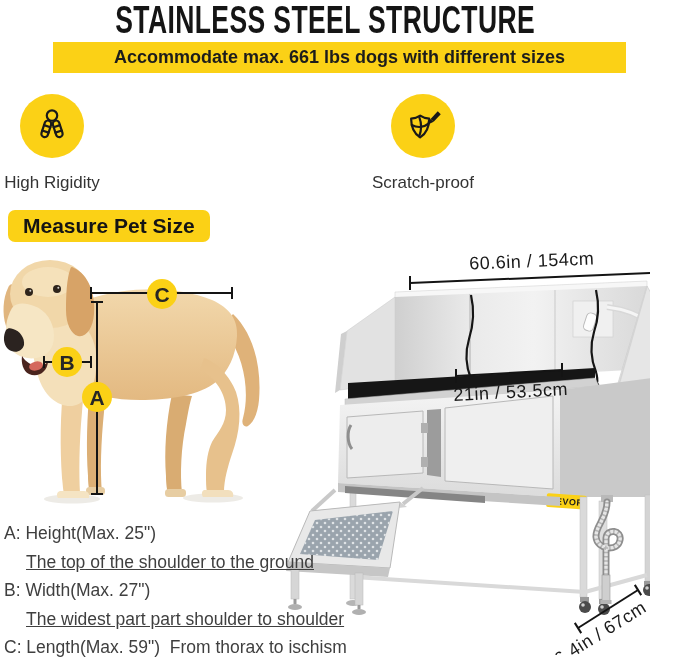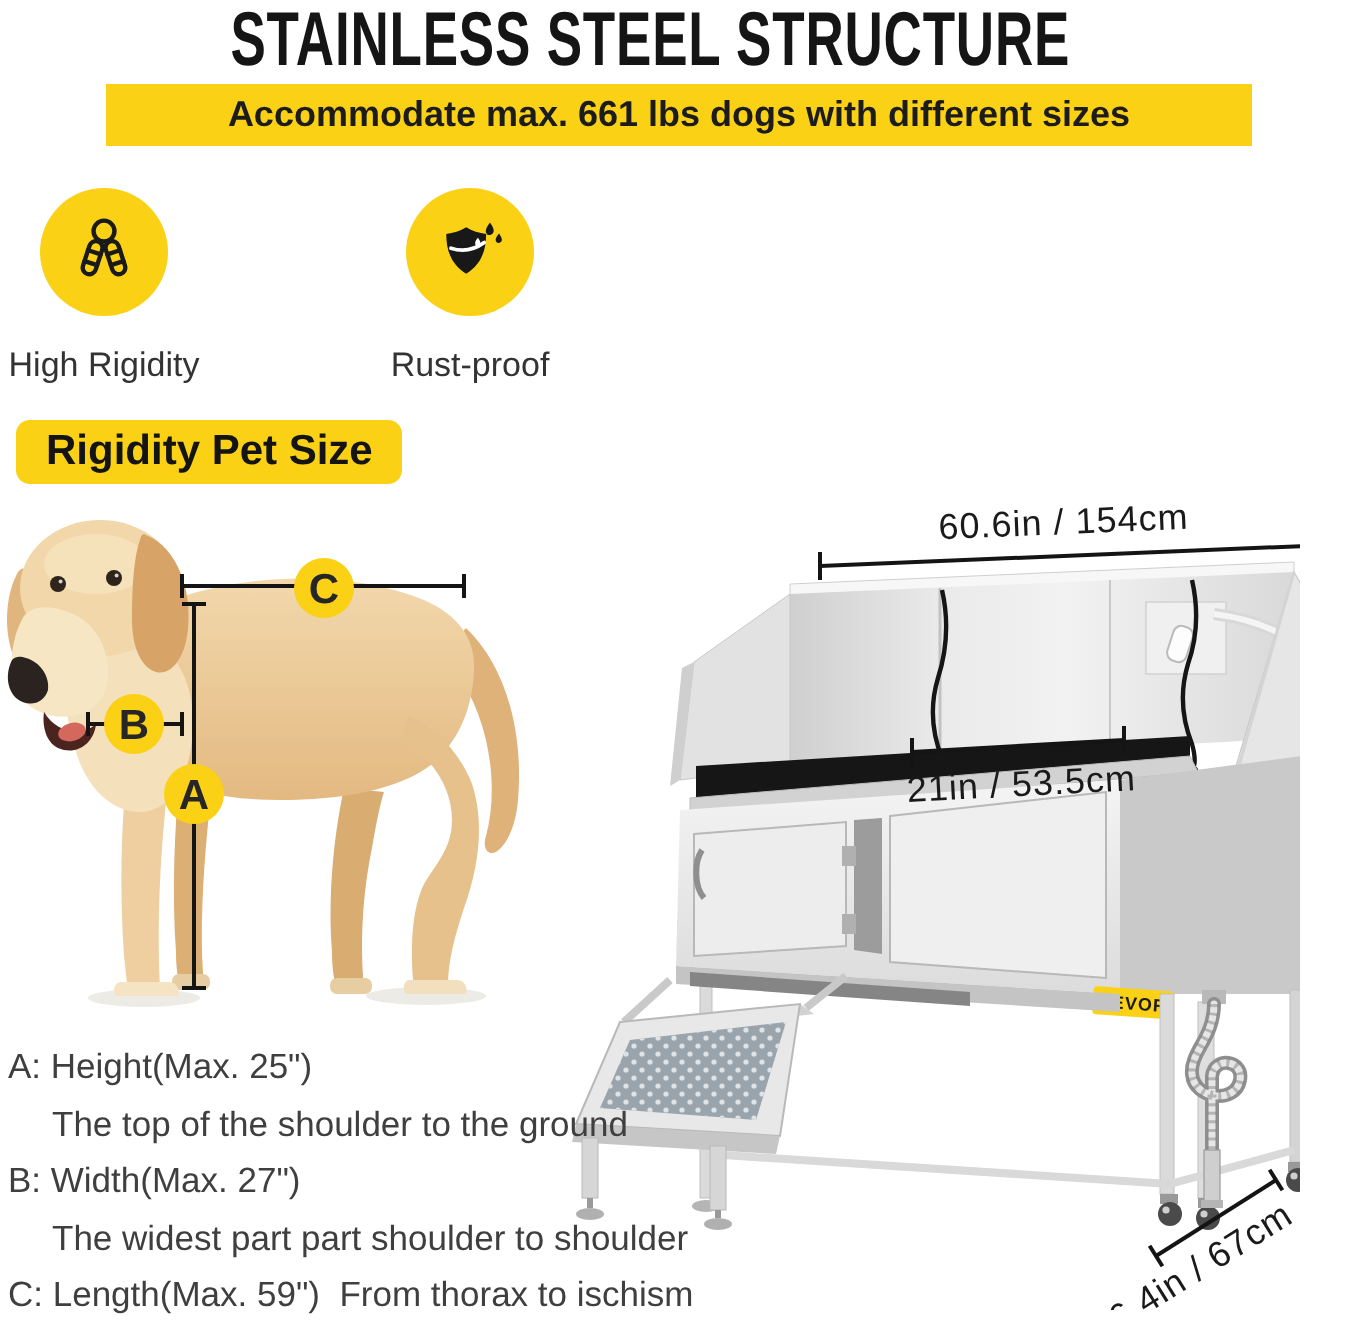--- a/index.html
+++ b/index.html
@@ -12,21 +12,21 @@
   .banner{position:absolute;left:53px;top:42px;width:573px;height:31px;background:var(--accent);
           display:flex;align-items:center;justify-content:center;font-size:18px;font-weight:bold;color:#1c1c1c;}
   .feature{position:absolute;top:94px;width:150px;display:flex;flex-direction:column;align-items:center;}
   .feature-circle{width:64px;height:64px;border-radius:50%;background:var(--accent);
           display:flex;align-items:center;justify-content:center;}
   .feature-label{margin-top:15px;font-size:17px;color:#333;white-space:nowrap;}
   .f1{left:-23px}.f2{left:160px}.f3{left:348px}.f4{left:528px}
   .measure-badge{position:absolute;left:8px;top:210px;background:var(--accent);border-radius:7px;
           padding:4px 15px;font-size:21px;font-weight:bold;color:#141414;}
   .size-guide{position:absolute;left:4px;top:519px;width:345px;font-size:17.5px;color:#3f3f3f;line-height:28.5px;}
-  .size-guide .desc{padding-left:22px;}
+  .size-guide .desc{padding-left:22px;text-decoration:underline;}
   .size-guide .c-line{white-space:pre-wrap;}
   .dog-svg{position:absolute;left:0;top:252px;}
   .tub-svg{position:absolute;left:255px;top:245px;}
   svg text.dim{font-family:"Liberation Sans",sans-serif;font-size:18px;fill:#1a1a1a;letter-spacing:.5px;}
   svg text.marker{font-family:"Liberation Sans",sans-serif;font-size:21px;font-weight:bold;fill:#262626;}
   svg .dimline{stroke:#141414;stroke-width:2;}
   .ic{stroke:#1a1a1a;stroke-width:2.3;fill:none;stroke-linecap:round;stroke-linejoin:round;}
 </style>
 </head>
 <body>
@@ -51,36 +51,36 @@
         <g class="ic" transform="rotate(-18 26 23)">
           <rect x="22.5" y="14" width="7" height="18" rx="3.5"></rect>
           <line x1="22.5" y1="20" x2="29.5" y2="20"></line>
             <line x1="22.5" y1="26" x2="29.5" y2="26"></line>
         </g>
       </svg>
     </div>
     <div class="feature-label">High Rigidity</div>
   </div>
 
-  <div class="feature f2">
+
+  <div class="feature f3">
     <div class="feature-circle">
       <svg width="38" height="38" viewBox="0 0 40 40">
-        <path d="M18,7 C21,9 25,10 28.5,10.5 C28.5,19 26,26.5 18,31.5 C10,26.5 7.5,19 7.5,10.5 C11,10 15,9 18,7 Z" fill="#181818"></path>
-        <path d="M10,18 C16,20 22,19 27.5,15" stroke="#fff" stroke-width="2" fill="none" stroke-linecap="round"></path>
-        <path d="M30.5,4.5 C32.3,7 33.2,9 31.8,10.4 C30.4,11.8 28.4,11 28.3,9.2 C28.2,7.7 29.4,6 30.5,4.5 Z" fill="#181818"></path>
-        <path d="M35.3,10.2 C36.7,12.2 37.3,13.7 36.2,14.8 C35.1,15.8 33.6,15.2 33.5,13.7 C33.4,12.5 34.4,11.3 35.3,10.2 Z" fill="#181818"></path>
-        <path d="M24.2,12.5 C25.4,14.2 25.9,15.5 25,16.4 C24.1,17.3 22.8,16.8 22.7,15.5 C22.6,14.5 23.4,13.4 24.2,12.5 Z" fill="#fff"></path>
+        <path class="ic" d="M17,9 C20,11 23.5,12 26.5,12.3 C26.5,20 24,27.5 17,32 C10,27.5 7.5,20 7.5,12.3 C10.5,12 14,11 17,9 Z"></path>
+        <path class="ic" d="M16,10.5 C18.5,17 18.5,24.5 16,31"></path>
+        <path class="ic" d="M8.2,19 C14,22 21,21.5 26.2,17.2"></path>
+        <polygon points="28,12.5 35.5,4.5 38.7,7.6 31.2,15.6" fill="#181818"></polygon>
+        <polygon points="24.6,16 28,12.5 31.2,15.6 27,17.5" fill="#181818"></polygon>
       </svg>
     </div>
-    <div class="feature-label">Rust-proof</div>
-  </div>
-
-
-
-  <div class="measure-badge">Rigidity Pet Size</div>
+    <div class="feature-label">Scratch-proof</div>
+  </div>
+
+
+  <div class="measure-badge">Measure Pet Size</div>
 
   <svg class="dog-svg" width="270" height="268" viewBox="0 0 270 268">
     <defs>
       <linearGradient id="dogG" x1="0" y1="0" x2="0" y2="1">
         <stop offset="0" stop-color="#F2D8AC"></stop>
           <stop offset="1" stop-color="#E3B981"></stop>
       </linearGradient>
     </defs>
     <g>
       <ellipse cx="72" cy="247" rx="28" ry="4.5" fill="#edebe6"></ellipse>

